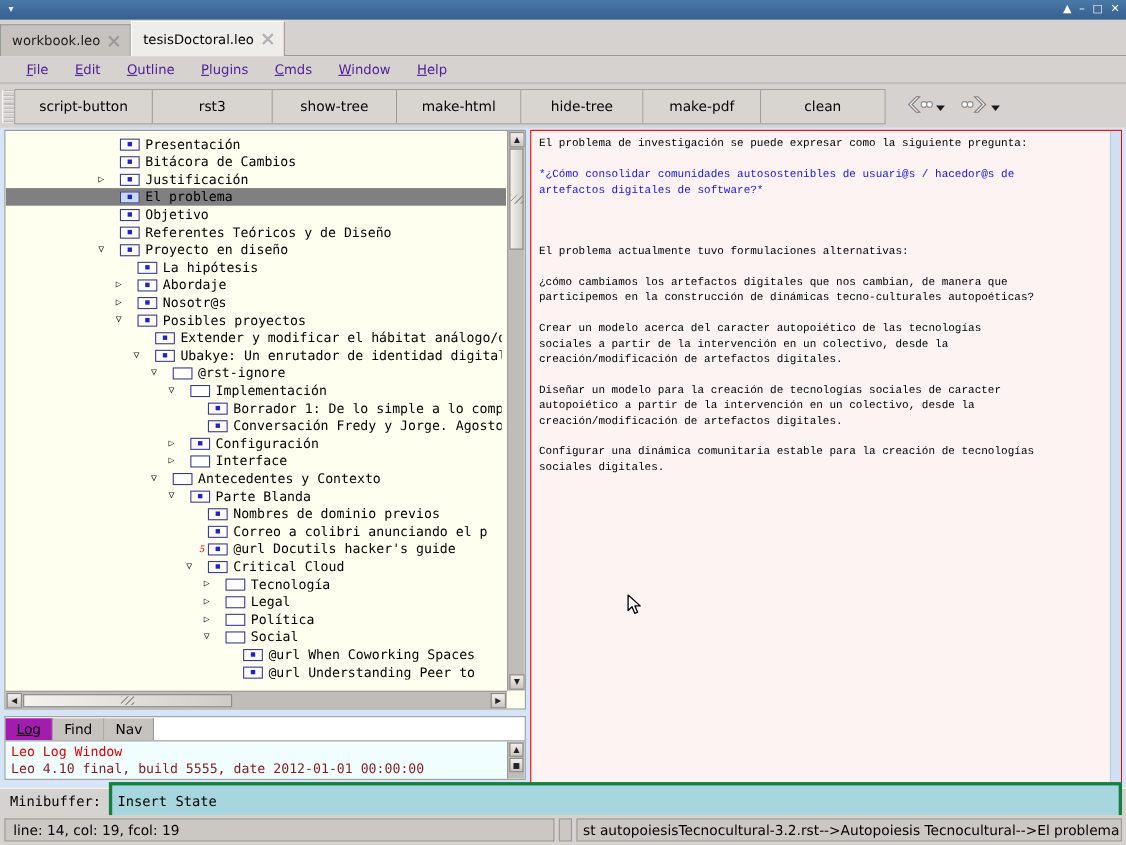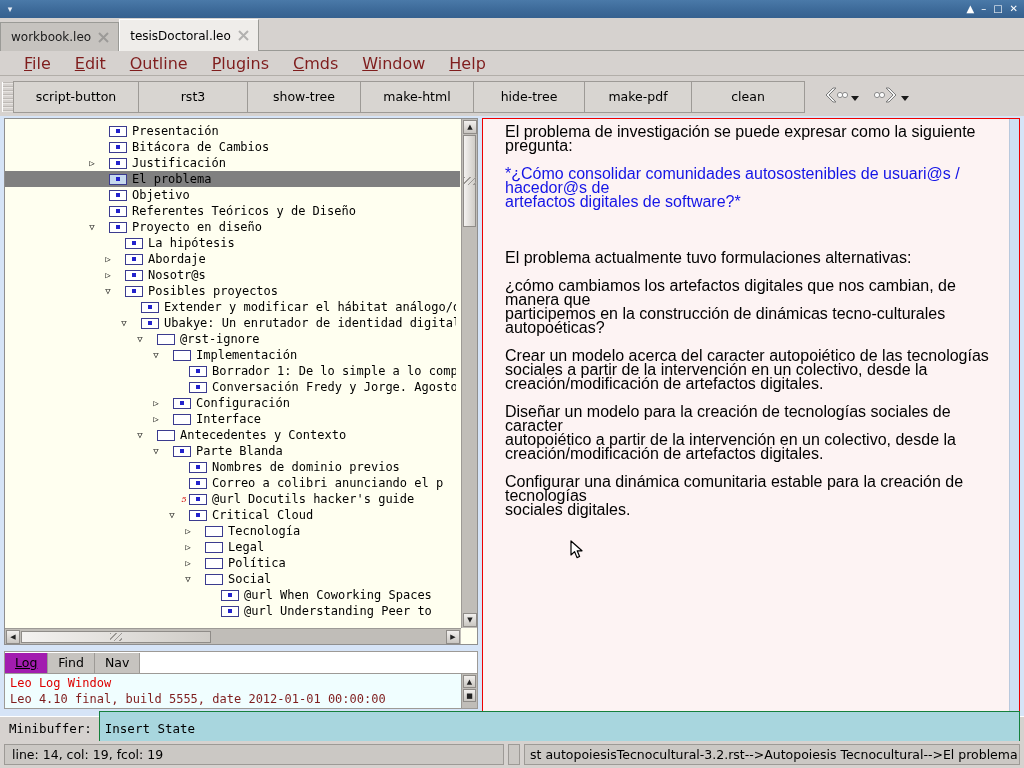--- a/index.html
+++ b/index.html
@@ -73,21 +73,21 @@
   
   .menubar {
     position: absolute; left: 0; top: 51px; width: 1024px; height: 25px;
     background: #d6d2cf;
     border-bottom: 1px solid #b2aea9;
     display: flex; align-items: center;
     padding-left: 12px;
     box-sizing: border-box;
   }
   .menu-item {
-    font-size: 16px; color: #7f1d1d; padding: 2px 12px; cursor: default;
+    font-size: 12px; color: #4c1d95; padding: 2px 12px; cursor: default;
     font-family: "DejaVu Sans", sans-serif;
   }
   .menu-item u { text-decoration: underline; }
 
   
   .toolbar {
     position: absolute; left: 0; top: 77px; width: 1024px; height: 39px;
     background: #d6d2cf;
     display: flex; align-items: center;
     box-sizing: border-box;
@@ -210,23 +210,23 @@
   
   .bodypane {
     position: absolute; left: 482px; top: 2px; width: 538px; height: 596px;
     background: #fdf3f3;
     border: 1px solid #ee0000;
     box-sizing: border-box;
     overflow: hidden;
   }
   .body-text {
     position: absolute; left: 0; top: 0; right: 10px; bottom: 0;
-    padding: 6px 6px 0 22px;
-    font-family: Liberation Sans, sans-serif;
-    font-size: 16px; line-height: 14px; color: #000;
+    padding: 6px 6px 0 7px;
+    font-family: Liberation Mono, monospace;
+    font-size: 10px; line-height: 14px; color: #000;
     white-space: pre-wrap;
     box-sizing: border-box;
   }
   .body-text .blue { color: #1414e6; }
   .body-sb {
     position: absolute; right: 0; top: 0; bottom: 0; width: 9px;
     background: #cfe0f3;
     border-left: 1px solid #b9c9dd;
   }
   .cursor-arrow { position: absolute; left: 570px; top: 424px; z-index: 40; }
@@ -270,21 +270,21 @@
     display: flex; align-items: center;
     border-top: 1px solid #ffffff;
     box-sizing: border-box;
   }
   .mb-label {
     font-family: "DejaVu Sans Mono", monospace;
     font-size: 12.5px; padding: 0 7px 0 9px; color: #000;
   }
   .mb-input {
     flex: 1; height: 36px; margin-right: 4px;
-    background: #a8d6de; border: 1px solid #15803d;
+    background: #a8d6de; border: 3px solid #15803d;
     font-family: "DejaVu Sans Mono", monospace;
     font-size: 12.5px; color: #000;
     display: flex; align-items: center; padding-left: 5px;
     box-sizing: border-box;
   }
 
   
   .statusbar {
     position: absolute; left: 0; top: 741px; width: 1024px; height: 27px;
     background: #d6d2cf;

